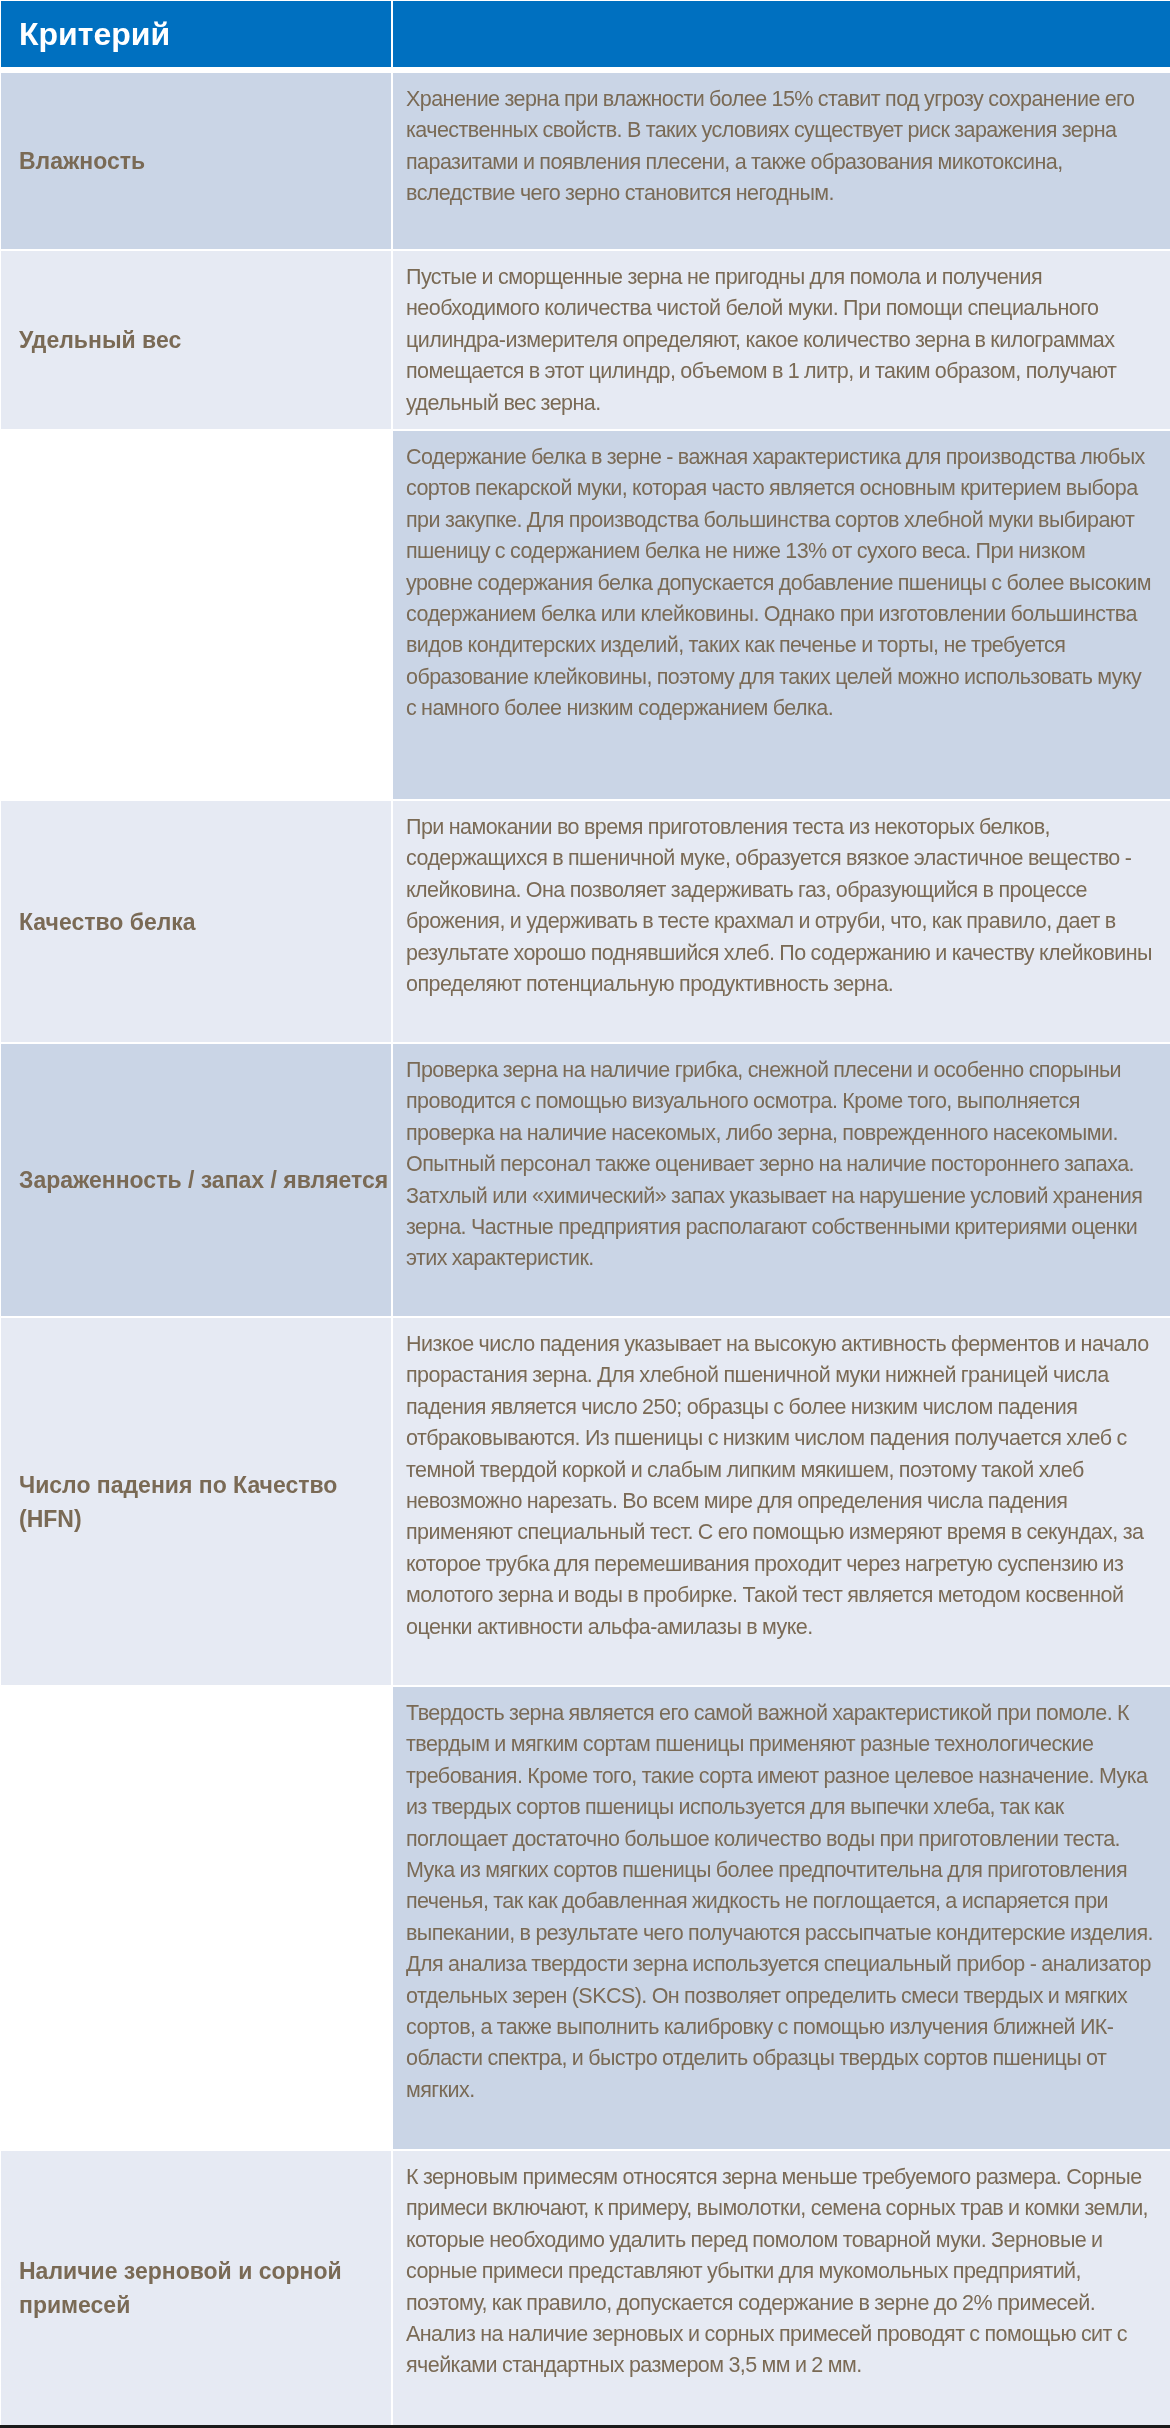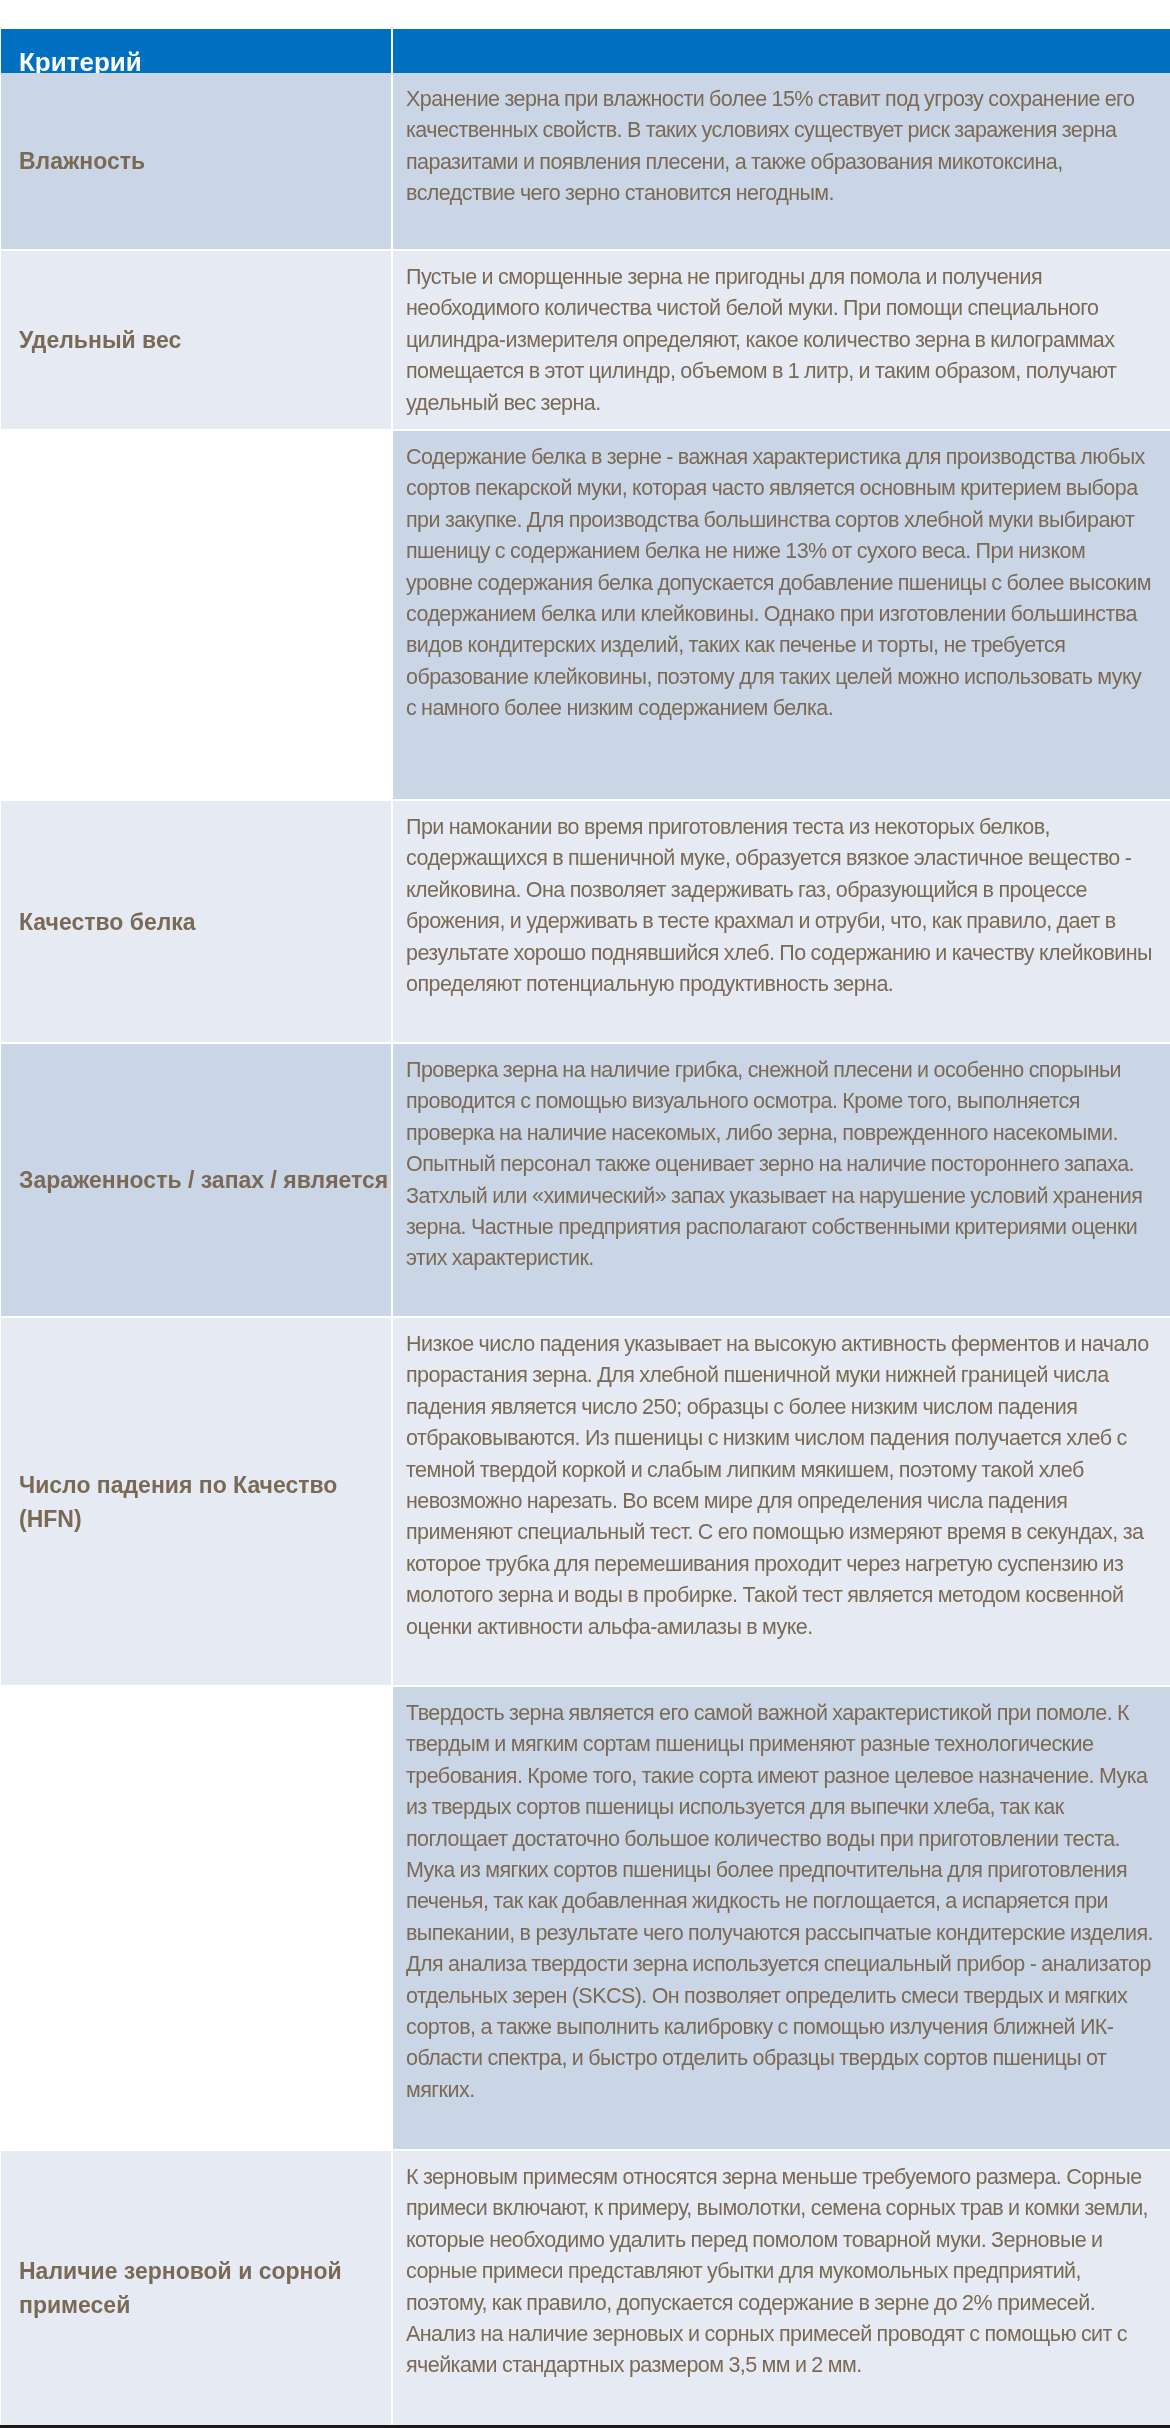--- a/index.html
+++ b/index.html
@@ -20,25 +20,24 @@
       top: 0;
       width: 1170px;
     }
     .hdr {
       position: absolute;
       top: 1px;
       height: 66px;
       background: #0070c0;
       color: #ffffff;
       font-weight: bold;
-      font-size: 26px;
+      font-size: 32px;
       display: flex;
       align-items: center;
       box-sizing: border-box;
-      margin-top: 28px;
     }
     .hdr.c1 { left: 1px; width: 390px; padding-left: 18px; }
     .hdr.c2 { left: 393px; width: 777px; }
     .row {
       position: absolute;
       left: 0;
       width: 1170px;
     }
     .cell {
       position: absolute;

